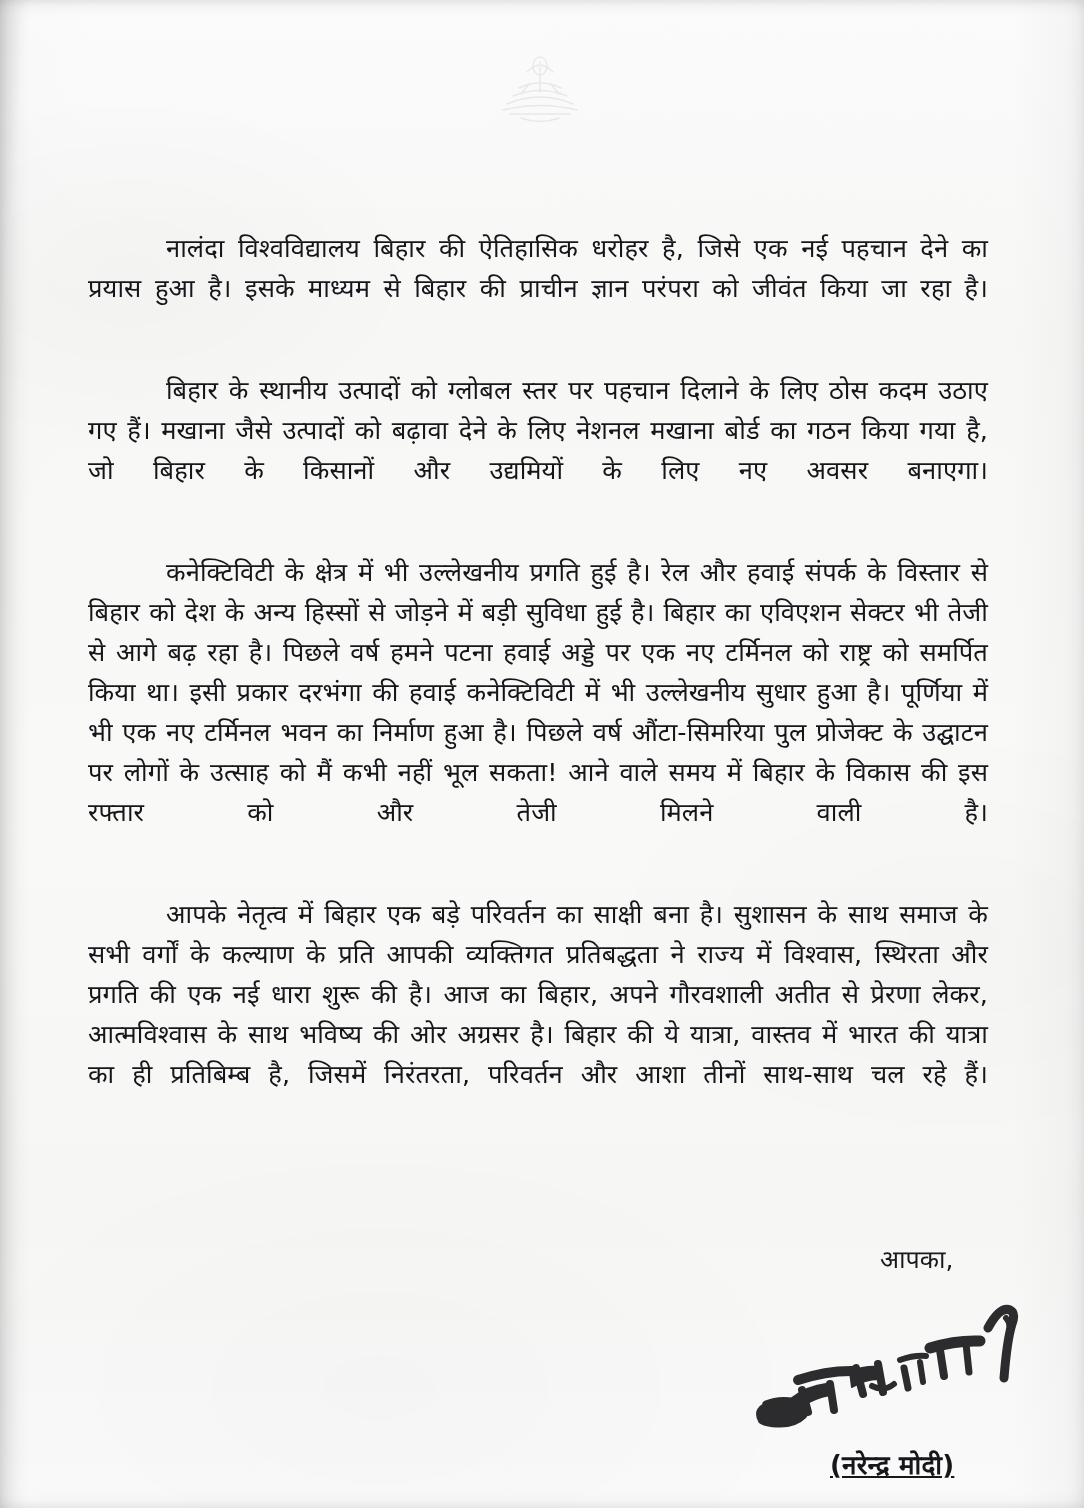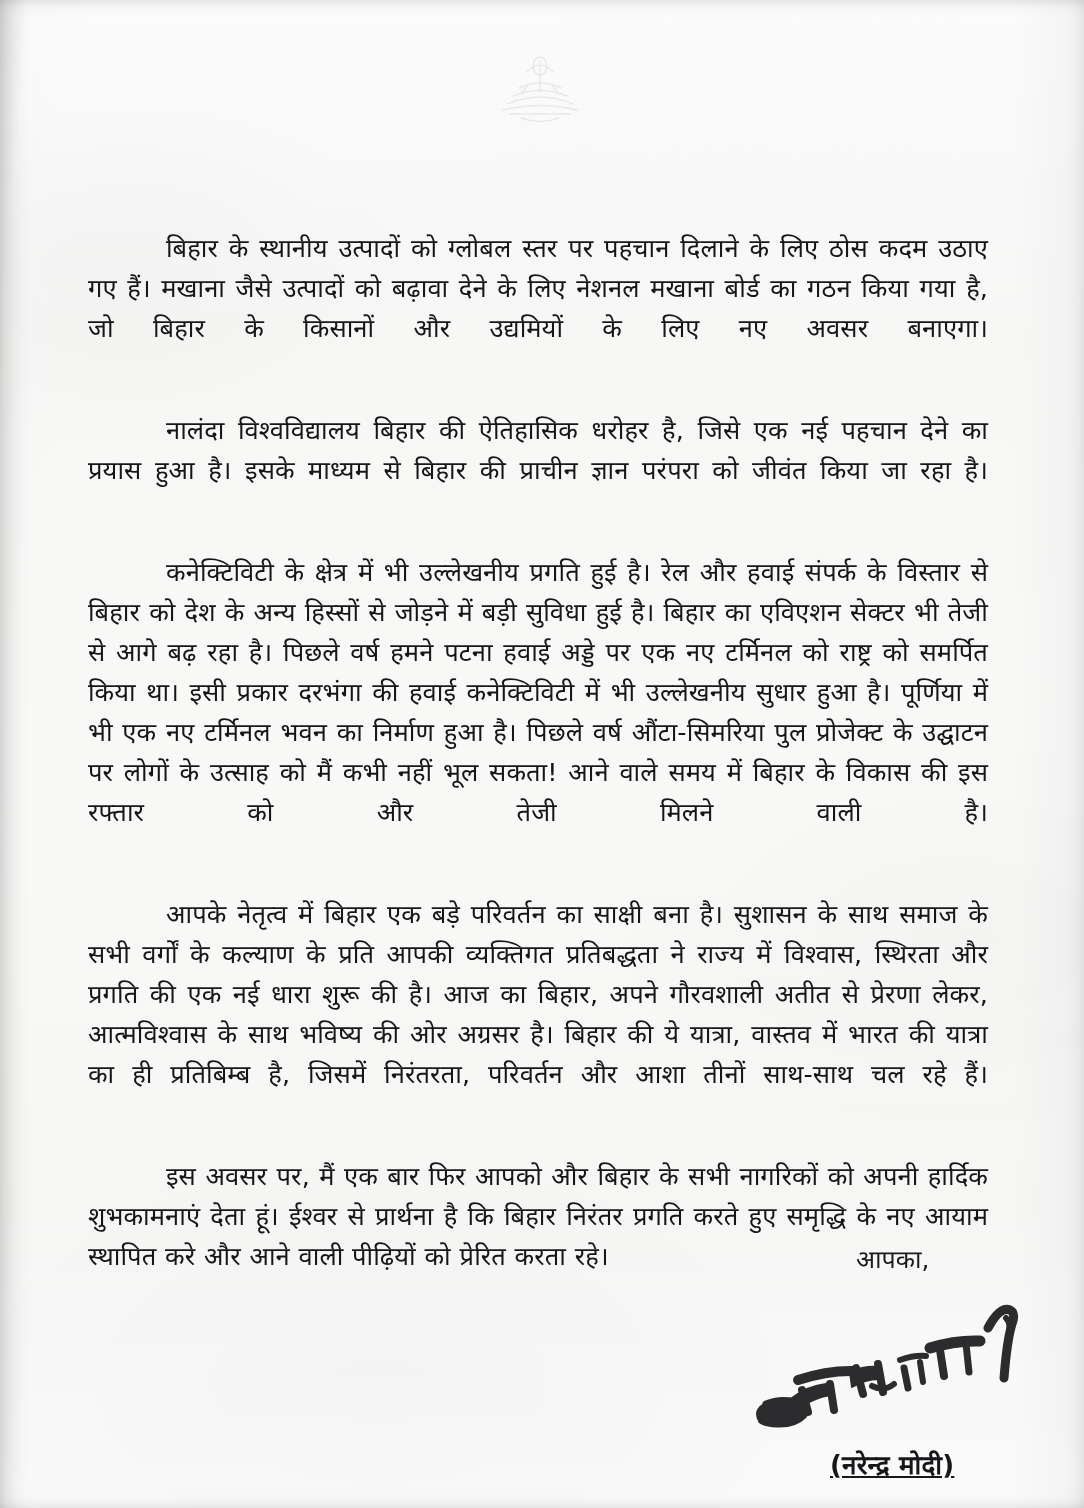--- a/index.html
+++ b/index.html
@@ -90,21 +90,21 @@
 
   .sign-block {
     position: absolute;
     left: 0;
     top: 1244px;
     width: 1084px;
   }
 
   .yours {
     position: absolute;
-    left: 856px;
+    left: 880px;
     top: 0;
     font-size: 25px;
     line-height: 32px;
     color: #1a1a1e;
   }
 
   .signature {
     position: absolute;
     left: 744px;
     top: 50px;
@@ -146,25 +146,24 @@
         <ellipse cx="85" cy="40" rx="7" ry="9"></ellipse>
         <path d="M74 58 l-8 10 M96 58 l8 10"></path>
       </g>
       <g fill="#c9c9c9" opacity="0.5">
         <circle cx="85" cy="40" r="3"></circle>
       </g>
     </svg>
   </div>
 
   <div class="letter-body">
+    <p class="para">नालंदा विश्वविद्यालय बिहार की ऐतिहासिक धरोहर है, जिसे एक नई पहचान देने का प्रयास हुआ है। इसके माध्यम से बिहार की प्राचीन ज्ञान परंपरा को जीवंत किया जा रहा है।</p>
     <p class="para">बिहार के स्थानीय उत्पादों को ग्लोबल स्तर पर पहचान दिलाने के लिए ठोस कदम उठाए गए हैं। मखाना जैसे उत्पादों को बढ़ावा देने के लिए नेशनल मखाना बोर्ड का गठन किया गया है, जो बिहार के किसानों और उद्यमियों के लिए नए अवसर बनाएगा।</p>
-    <p class="para">नालंदा विश्वविद्यालय बिहार की ऐतिहासिक धरोहर है, जिसे एक नई पहचान देने का प्रयास हुआ है। इसके माध्यम से बिहार की प्राचीन ज्ञान परंपरा को जीवंत किया जा रहा है।</p>
     <p class="para">कनेक्टिविटी के क्षेत्र में भी उल्लेखनीय प्रगति हुई है। रेल और हवाई संपर्क के विस्तार से बिहार को देश के अन्य हिस्सों से जोड़ने में बड़ी सुविधा हुई है। बिहार का एविएशन सेक्टर भी तेजी से आगे बढ़ रहा है। पिछले वर्ष हमने पटना हवाई अड्डे पर एक नए टर्मिनल को राष्ट्र को समर्पित किया था। इसी प्रकार दरभंगा की हवाई कनेक्टिविटी में भी उल्लेखनीय सुधार हुआ है। पूर्णिया में भी एक नए टर्मिनल भवन का निर्माण हुआ है। पिछले वर्ष औंटा-सिमरिया पुल प्रोजेक्ट के उद्घाटन पर लोगों के उत्साह को मैं कभी नहीं भूल सकता! आने वाले समय में बिहार के विकास की इस रफ्तार को और तेजी मिलने वाली है।</p>
     <p class="para">आपके नेतृत्व में बिहार एक बड़े परिवर्तन का साक्षी बना है। सुशासन के साथ समाज के सभी वर्गों के कल्याण के प्रति आपकी व्यक्तिगत प्रतिबद्धता ने राज्य में विश्वास, स्थिरता और प्रगति की एक नई धारा शुरू की है। आज का बिहार, अपने गौरवशाली अतीत से प्रेरणा लेकर, आत्मविश्वास के साथ भविष्य की ओर अग्रसर है। बिहार की ये यात्रा, वास्तव में भारत की यात्रा का ही प्रतिबिम्ब है, जिसमें निरंतरता, परिवर्तन और आशा तीनों साथ-साथ चल रहे हैं।</p>
-    <p class="para no-stretch">इस अवसर पर, मैं एक बार फिर आपको और बिहार के सभी नागरिकों को अपनी हार्दिक शुभकामनाएं देता हूं। ईश्वर से प्रार्थना है कि बिहार निरंतर प्रगति करते हुए समृद्धि के नए आयाम स्थापित करे और आने वाली पीढ़ियों को प्रेरित करता रहे।</p>
   </div>
 
   <div class="sign-block">
     <div class="yours">आपका,</div>
 
     <div class="signature">
       <svg viewBox="0 0 310 150" xmlns="http://www.w3.org/2000/svg">
         <g fill="#2c2c2e" stroke="#2c2c2e" stroke-linecap="round" stroke-linejoin="round">
 
           <path d="M16 128 q-8 -14 10 -20 q20 -7 33 2 q9 6 2 13 q-10 10 -28 9 q-14 -1 -17 -4 z" stroke-width="3"></path>

